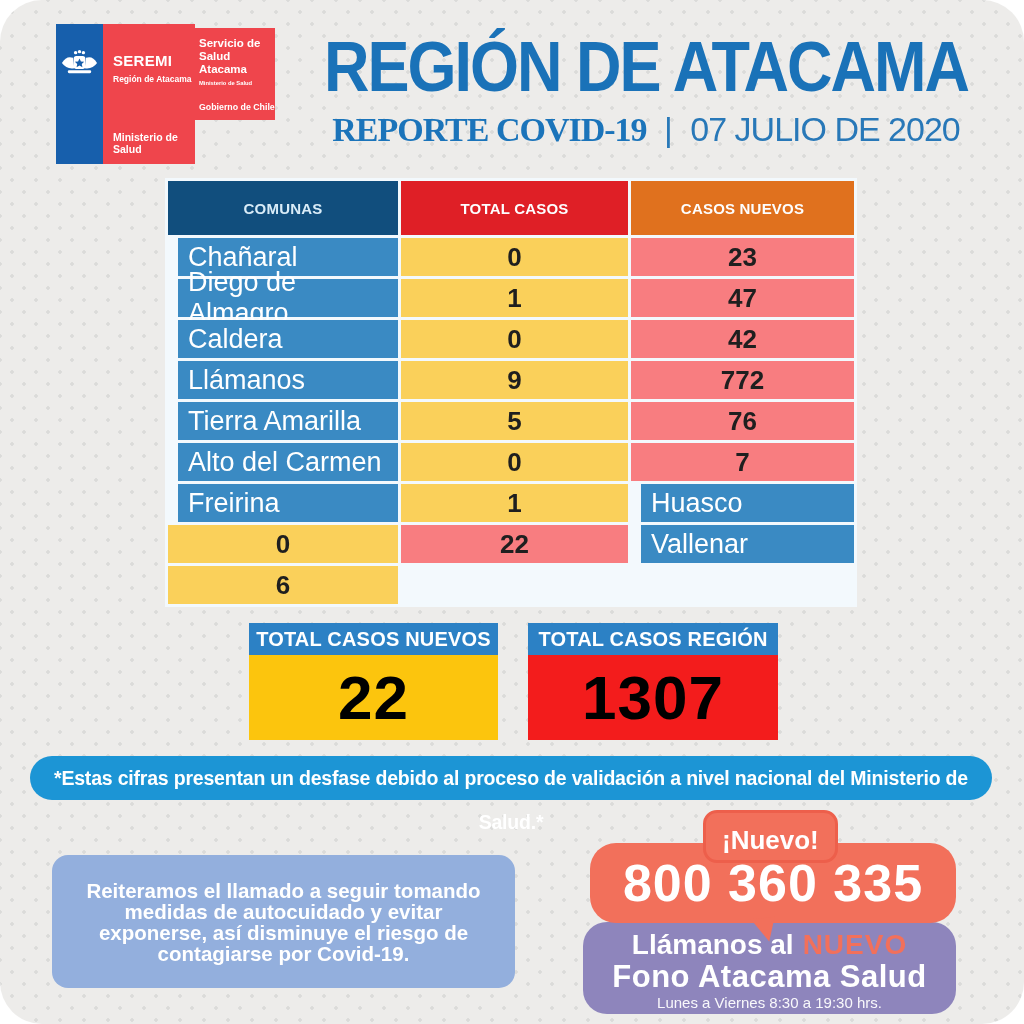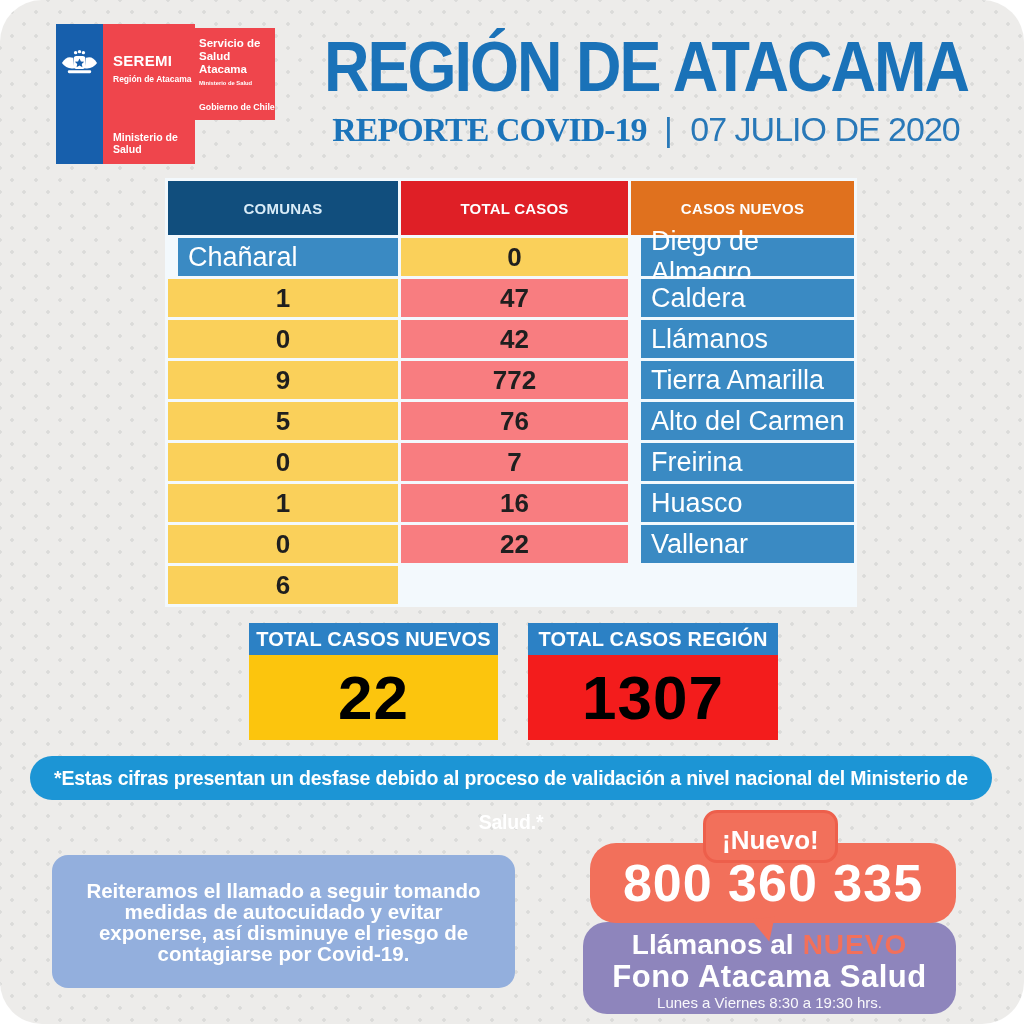--- a/index.html
+++ b/index.html
@@ -129,20 +129,21 @@
     <span class="d">07 JULIO DE 2020</span>
   </div>
 
   <div class="tbl">
     <div class="hcell h-comunas">COMUNAS</div>
     <div class="hcell h-total">TOTAL CASOS</div>
     <div class="hcell h-nuevos">CASOS NUEVOS</div>
 
     <div class="cell c-comuna r-odd">Chañaral</div>
     <div class="cell c-nuevos r-odd">0</div>
+    <div class="cell c-total r-odd">23</div>
 
     <div class="cell c-comuna">Diego de Almagro</div>
     <div class="cell c-nuevos">1</div>
     <div class="cell c-total">47</div>
 
     <div class="cell c-comuna r-odd">Caldera</div>
     <div class="cell c-nuevos r-odd">0</div>
     <div class="cell c-total r-odd">42</div>
 
     <div class="cell c-comuna">Llámanos</div>
@@ -152,21 +153,20 @@
     <div class="cell c-comuna r-odd">Tierra Amarilla</div>
     <div class="cell c-nuevos r-odd">5</div>
     <div class="cell c-total r-odd">76</div>
 
     <div class="cell c-comuna">Alto del Carmen</div>
     <div class="cell c-nuevos">0</div>
     <div class="cell c-total">7</div>
 
     <div class="cell c-comuna r-odd">Freirina</div>
     <div class="cell c-nuevos r-odd">1</div>
-    <div class="cell c-total r-odd">16</div>
 
     <div class="cell c-comuna">Huasco</div>
     <div class="cell c-nuevos">0</div>
     <div class="cell c-total">22</div>
 
     <div class="cell c-comuna r-odd">Vallenar</div>
     <div class="cell c-nuevos r-odd">6</div>
   </div>
 
   <div class="totbox tot-nuevos">

